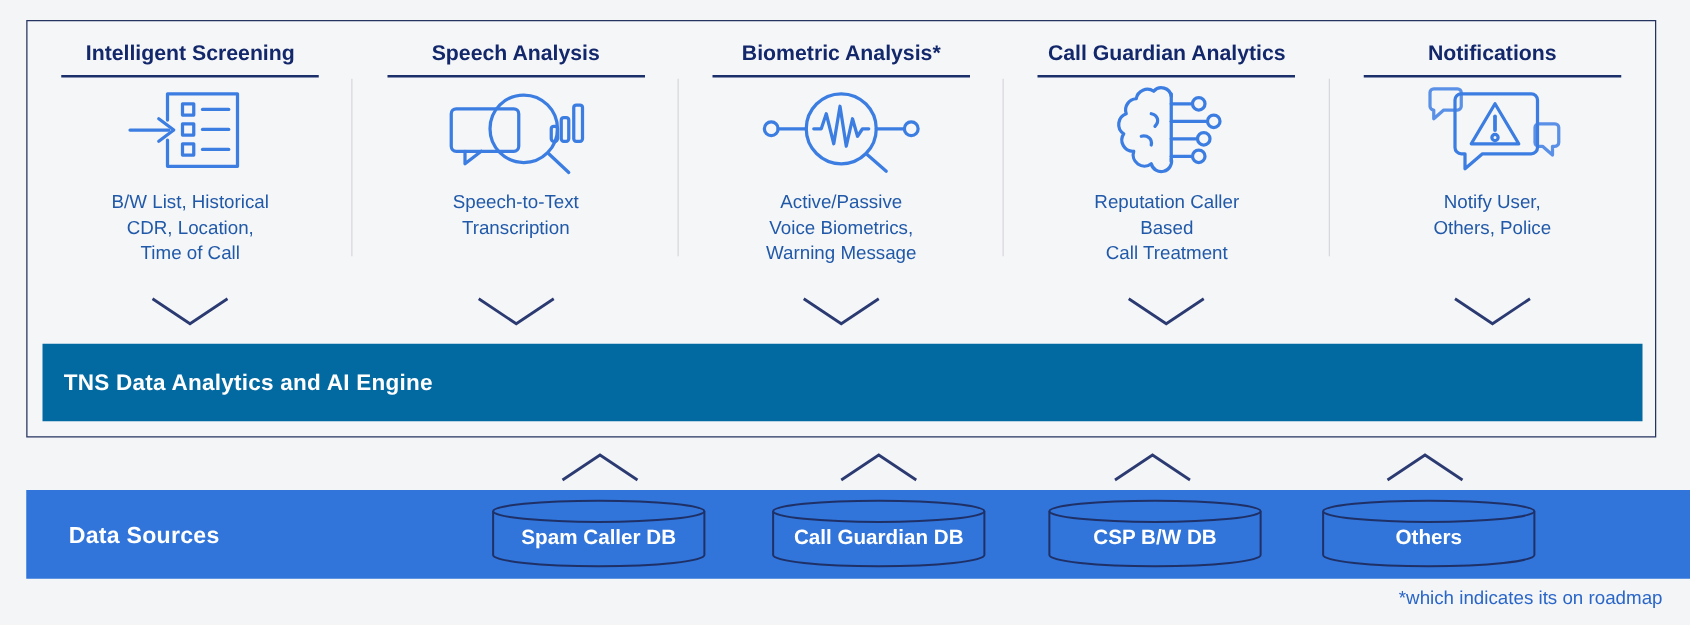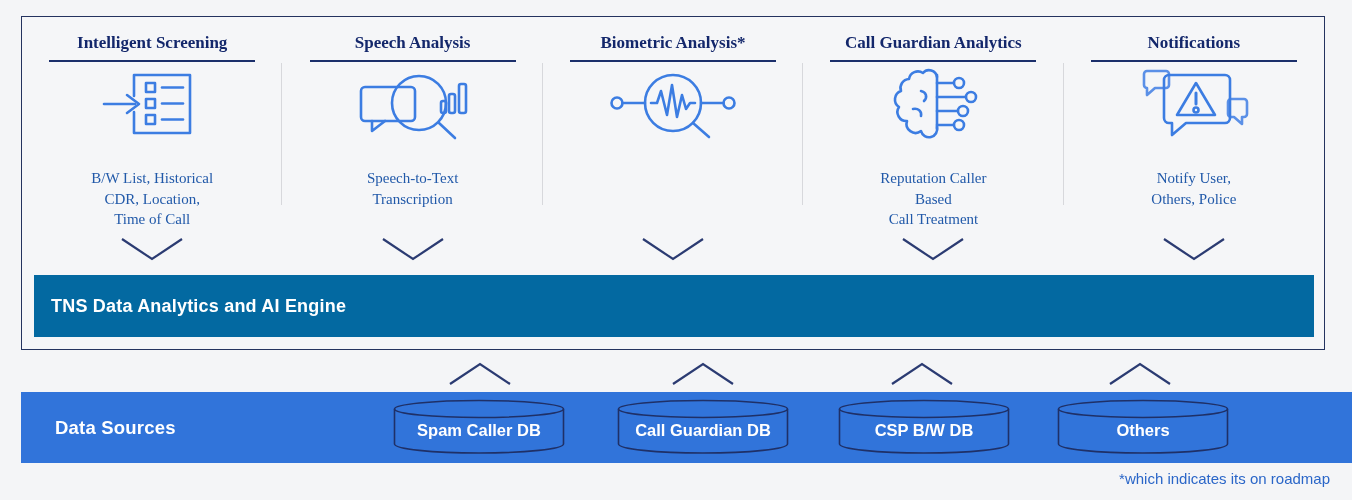--- a/index.html
+++ b/index.html
@@ -5,29 +5,29 @@
   html,body{margin:0;padding:0;}
   body{
     width:1352px;height:500px;position:relative;overflow:hidden;
     background:#F4F5F7;
     font-family:"Liberation Sans",sans-serif;
   }
   .panel{
     position:absolute;left:21px;top:16px;width:1304px;height:334px;
     border:1.5px solid #24335F;box-sizing:border-box;background:#F5F6F8;
   }
-  .columns{position:absolute;left:0;top:0;right:0;height:250px;display:flex;font-family:Liberation Serif, serif;}
+  .columns{position:absolute;left:0;top:0;right:0;height:250px;display:flex;}
   .column{flex:1;position:relative;text-align:center;padding-top:15px;}
   .column:not(:last-child)::after{
     content:"";position:absolute;right:0;top:46px;height:142px;width:1px;background:#D7D8DC;
   }
   .col-title{font-size:17px;font-weight:bold;color:#13276B;line-height:21px;}
   .col-underline{width:206px;height:2px;background:#1B2F6B;margin:7px auto 0;}
   .col-icon{height:72px;margin-top:6px;display:flex;align-items:center;justify-content:center;}
-  .col-desc{font-size:15px;color:#2159A9;line-height:1.38;white-space:pre-line;margin-top:28px;}
+  .col-desc{font-size:15px;color:#2159A9;line-height:1.38;white-space:pre-line;margin-top:12px;}
   .col-chevron{position:absolute;left:50%;transform:translateX(-50%);top:220px;}
   .engine-bar{
     position:absolute;left:12px;top:258px;width:1280px;height:62px;background:#0369a1;
     display:flex;align-items:center;box-sizing:border-box;padding-left:17px;
   }
   .engine-label{color:#FFFFFF;font-weight:bold;font-size:18px;letter-spacing:0.2px;}
   .up-chevron{position:absolute;top:361px;}
   .sources-bar{position:absolute;left:21px;top:392px;width:1308px;height:71px;background:#3174DA;padding-left:29px;}
   .sources-label{
     position:absolute;left:34px;top:0;height:71px;display:flex;align-items:center;
@@ -100,20 +100,23 @@
         <svg width="132" height="74" viewBox="0 0 132 74" fill="none" stroke="#3C7DE2" stroke-width="2.6" stroke-linecap="round" stroke-linejoin="round">
           <circle cx="10" cy="36" r="5.5"></circle>
           <path d="M15.5,36 H38"></path>
           <circle cx="66" cy="36" r="28"></circle>
           <polyline points="44,36 50,36 54,24 60,48 65,18 70,50 75,28 79,42 83,36 88,36"></polyline>
           <path d="M94,36 H116.5"></path>
           <circle cx="122" cy="36" r="5.5"></circle>
           <path d="M86,56 L102,70"></path>
         </svg>
       </div>
+      <div class="col-desc">Active/Passive
+Voice Biometrics,
+Warning Message</div>
       <svg class="col-chevron" width="64" height="24" viewBox="0 0 64 24" fill="none" stroke="#2B3B72" stroke-width="2.2">
           <polyline points="2,2 32,22 62,2"></polyline>
         </svg>
     </div>
 
     <div class="column">
       <div class="col-title">Call Guardian Analytics</div>
       <div class="col-underline"></div>
       <div class="col-icon">
         <svg width="100" height="74" viewBox="0 0 100 74" fill="none" stroke="#3C7DE2" stroke-width="2.6" stroke-linecap="round" stroke-linejoin="round">

